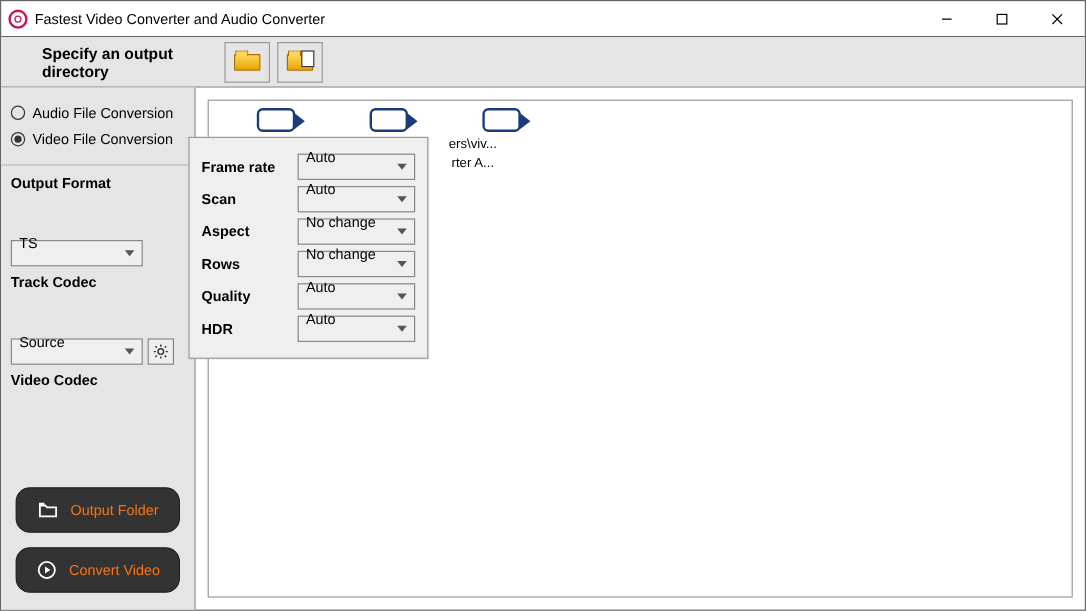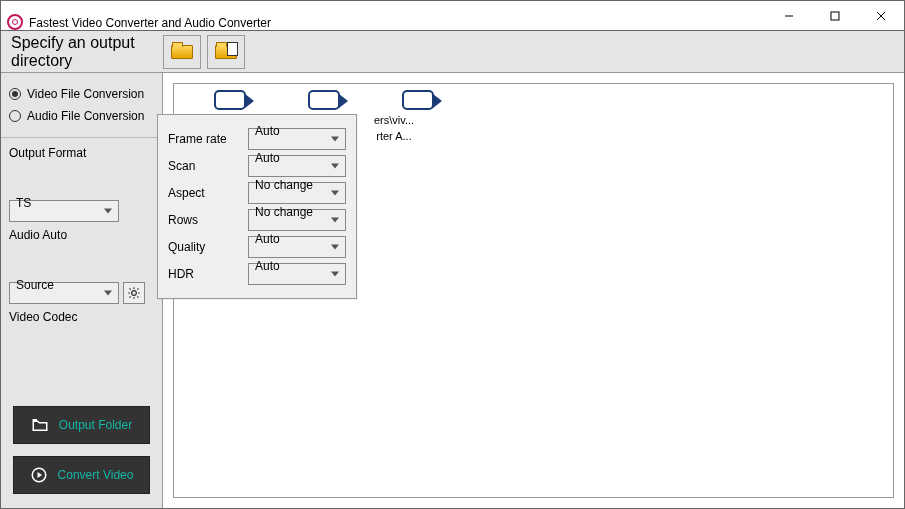--- a/index.html
+++ b/index.html
@@ -1,57 +1,57 @@
 <!DOCTYPE html>
 <html><head>
 <meta charset="utf-8">
 <style>
 * { box-sizing: border-box; margin: 0; padding: 0; font-family: "Segoe UI", Tahoma, sans-serif; font-size: 12px; }
 body { background: #fff; }
 .window { width: 905px; height: 509px; border: 1px solid #666; display: flex; flex-direction: column; background: #fff; position: relative; }
-.titlebar { height: 30px; display: flex; align-items: flex-end; padding-left: 6px; border-bottom: 1px solid #666; }
+.titlebar { height: 30px; display: flex; align-items: center; padding-left: 6px; border-bottom: 1px solid #666; }
 .app-icon { width: 16px; height: 16px; border: 2px solid #c2185b; border-radius: 50%; margin-right: 6px; position: relative; }
 .app-icon::after { content:""; position:absolute; width:4px; height:4px; border:1px solid #c2185b; border-radius:50%; top:3px; left:3px; }
 .titlebar-title { flex: 1; font-size: 12px; }
 .win-controls { display: flex; height: 100%; }
 .win-btn { width: 46px; display: flex; align-items: center; justify-content: center; color: #000; font-size: 10px; }
 
 .dir-row { height: 42px; background: #e5e5e5; border-bottom: 1px solid #999; display: flex; align-items: center; padding: 0 6px; gap: 6px; }
-.dir-label { width: 150px; font-weight: normal; font-size: 16px; padding-left: 4px; }
+.dir-label { width: 150px; font-weight: bold; font-size: 13px; padding-left: 4px; margin-left: 24px; }
 .dir-input { flex: 1; height: 26px; border: 1px solid #999; padding: 0 6px; background:#fff; }
 .dir-btn { width: 38px; height: 34px; background: #e5e5e5; border: 1px solid #999; display:flex; align-items:center; justify-content:center; }
 
 .body { flex: 1; display: flex; min-height: 0; }
 .sidebar { width: 162px; background: #e5e5e5; border-right: 1px solid #999; display: flex; flex-direction: column; padding: 4px 0; }
 .radio-group { padding: 6px 8px; }
 .radio-row { display: flex; align-items: center; gap: 6px; padding: 4px 0; font-size: 12px; }
 .radio { width: 12px; height: 12px; border: 1px solid #333; border-radius: 50%; display:flex; align-items:center; justify-content:center; }
 .radio.checked::after { content:""; width:6px; height:6px; background:#333; border-radius:50%; }
 .sep { height: 1px; background: #bbb; margin: 4px 0; }
 .field-block { padding: 4px 8px 2px; }
-.field-label { font-size: 12px; margin-bottom: 4px; display:block; }
+.field-label { font-size: 12px; margin-bottom: 4px; display:block;font-weight:bold; }
 .field-row { display: flex; align-items: center; gap: 4px; margin-top: 40px; }
 .select { height: 22px; border: 1px solid #888; background: #efefef; padding: 0 18px 16px 6px; position: relative; flex:1; font-size:12px; display:flex; align-items:center;}
 .select::after { content:""; position:absolute; right:6px; top:50%; width:0; height:0; border-left:4px solid transparent; border-right:4px solid transparent; border-top:5px solid #555; transform:translateY(-50%); }
 .gear-btn { width:22px; height:22px; border:1px solid #888; background:#efefef; display:flex; align-items:center; justify-content:center; }
 .gear-btn.focused { outline: 1px dotted #000; outline-offset: -2px; border-color:#3a7bd5; }
 .spacer { flex:1; }
-.big-btn { margin: 6px 12px; height: 38px; background: #333; border: 1px solid #222; border-radius: 0; color: #14b8a6; display: flex; align-items: center; justify-content: center; gap: 10px; font-size: 12px; }
+.big-btn { margin: 6px 12px; height: 38px; background: #333; border: 1px solid #222; border-radius: 12px; color: #f97316; display: flex; align-items: center; justify-content: center; gap: 10px; font-size: 12px; }
 
 .main { flex:1; position: relative; padding: 6px; }
 .file-list { position:absolute; inset: 10px; border: 1px solid #999; background: #fff; padding: 6px 8px; }
 .file-items-row { display:flex; gap: 30px; }
 .file-item { width: 64px; display:flex; flex-direction:column; align-items:flex-end; gap:4px; }
 .vid-icon { width: 32px; height: 20px; border: 2px solid #1c3c78; border-radius: 5px; position: relative; }
 .vid-icon::after { content:""; position:absolute; right:-10px; top:2px; width:0; height:0; border-top:7px solid transparent; border-bottom:7px solid transparent; border-left:9px solid #1c3c78; }
 .file-name { font-size: 11px; text-align:center; width: 80px; overflow:hidden; white-space:nowrap; text-overflow:ellipsis; }
 
 .popup { position: absolute; left: 156px; top: 113px; width: 200px; background: #efefef; border: 1px solid #999; padding: 8px 10px; z-index: 50; box-shadow: 1px 1px 0 rgba(0,0,0,0.05); }
 .popup-row { display: flex; align-items: center; margin: 5px 0; }
-.popup-row label { width: 80px; font-size: 12px; }
+.popup-row label { width: 80px; font-size: 12px; font-weight: bold; }
 .popup-row .select { flex:1; font-size: 12px; }
 
 .folder-icon { width:22px; height:14px; background: linear-gradient(#ffd65c,#e6a500); border:1px solid #a96f00; border-radius: 1px; position:relative; }
 .folder-icon::before { content:""; position:absolute; top:-4px; left:0; width:9px; height:4px; background:#ffd65c; border:1px solid #a96f00; border-bottom:none; border-radius:1px 1px 0 0; }
 .folder-icon.docs::after { content:""; position:absolute; right:-2px; top:-4px; width:9px; height:12px; background:#fff; border:1px solid #333; }
 
 .gear-svg { width:14px; height:14px; }
 .folder-out-svg, .conv-svg { width:18px; height:18px; }
 </style>
 </head>
@@ -88,41 +88,41 @@
       </div>
     <div class="dir-btn">
         <span class="folder-icon docs"></span>
       </div>
   </div>
 
   <div class="body">
     <div class="sidebar">
       <div class="radio-group">
         <div class="radio-row">
+          <span class="radio"></span>
+          <span>Audio File Conversion</span>
+        </div>
+        <div class="radio-row">
           <span class="radio checked"></span>
           <span>Video File Conversion</span>
-        </div>
-        <div class="radio-row">
-          <span class="radio"></span>
-          <span>Audio File Conversion</span>
         </div>
       </div>
       <div class="sep"></div>
 
       <div class="field-block">
         <span class="field-label">Output Format</span>
         <div class="field-row">
           <div class="select" style="max-width:110px">
               <span>TS</span>
             </div>
         </div>
       </div>
 
       <div class="field-block">
-        <span class="field-label">Audio Auto</span>
+        <span class="field-label">Track Codec</span>
         <div class="field-row">
           <div class="select" style="max-width:110px">
               <span>Source</span>
             </div>
           <div class="gear-btn">
             <svg class="gear-svg" viewBox="0 0 24 24">
                 <path fill="none" stroke="#333" stroke-width="2" d="M12 8a4 4 0 100 8 4 4 0 000-8zM12 2v3M12 19v3M4.2 4.2l2.1 2.1M17.7 17.7l2.1 2.1M2 12h3M19 12h3M4.2 19.8l2.1-2.1M17.7 6.3l2.1-2.1"></path>
               </svg>
           </div>
         </div>

